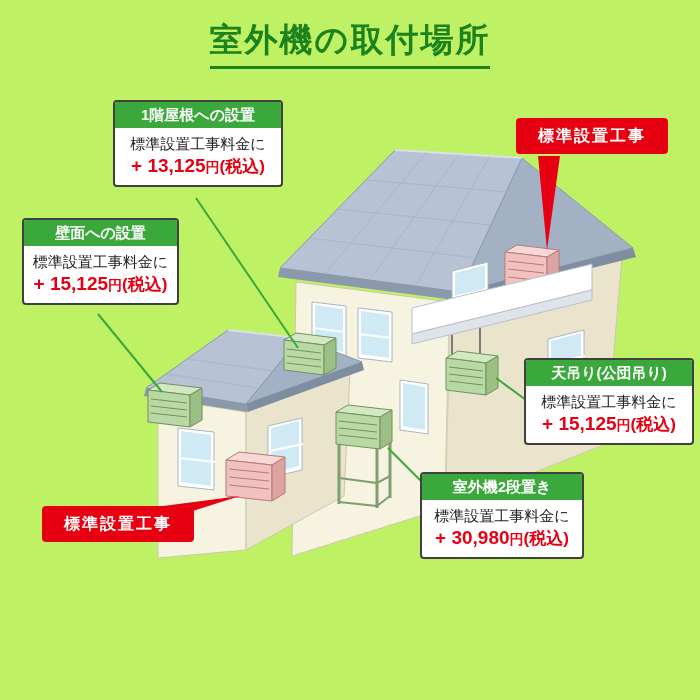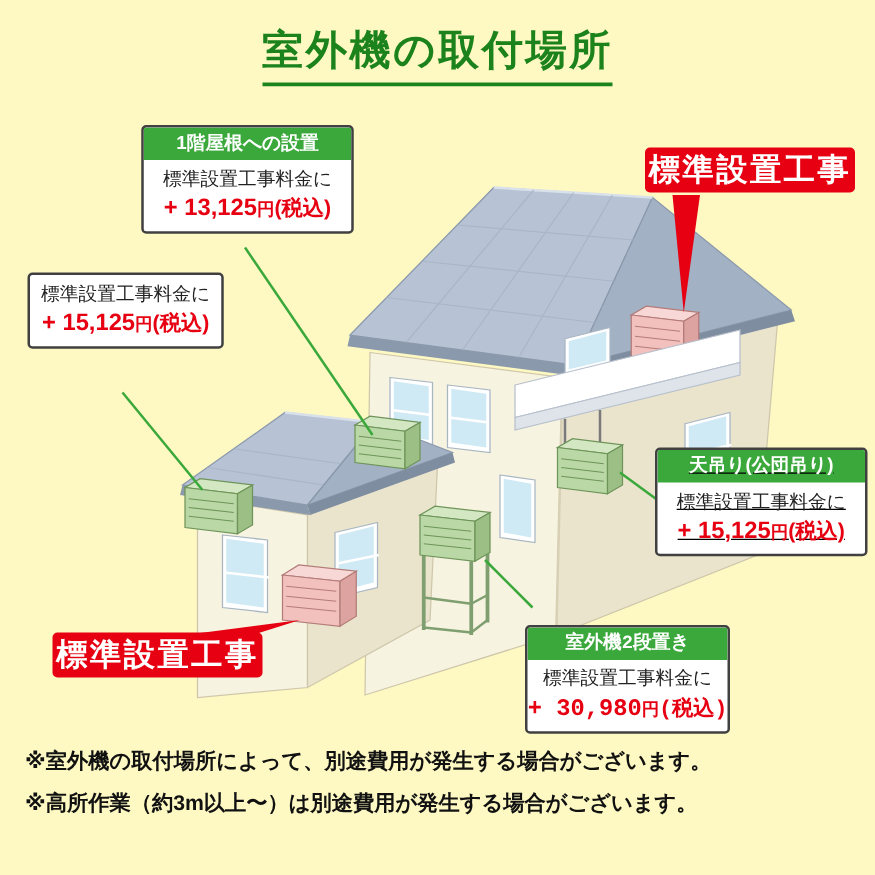--- a/index.html
+++ b/index.html
@@ -1,17 +1,17 @@
 <!DOCTYPE html>
 <html><head>
 <meta charset="utf-8">
 <style>
   html,body{margin:0;padding:0;background:#ffffff;}
   .page{
-    position:relative;width:700px;height:700px;background:#fef9c3;overflow:hidden;
+    position:relative;width:700px;height:700px;background:#bef264;overflow:hidden;
     font-family:"Liberation Sans","DejaVu Sans",sans-serif;
   }
   .title-wrap{position:absolute;top:18px;left:0;width:700px;text-align:center;}
   .title{
     display:inline-block;margin:0;font-size:33px;font-weight:bold;color:#1c821c;
     letter-spacing:2px;border-bottom:3px solid #1c821c;padding-bottom:3px;
   }
   .diagram-svg{position:absolute;left:0;top:88px;width:700px;height:505px;}
   .callout{
     position:absolute;background:#ffffff;border:2px solid #404040;border-radius:4px;
@@ -20,22 +20,22 @@
   .callout-head{
     background:#3aa83a;color:#ffffff;font-weight:bold;font-size:15px;
     padding:4px 2px;line-height:1.2;
   }
   .callout-desc{color:#222222;font-size:15px;margin:7px 2px 1px;line-height:1.2;}
   .callout-price{color:#e60012;font-weight:bold;margin:2px 0 7px;white-space:nowrap;}
   .price-num{font-size:19px;text-align:right;}
   .price-unit{font-size:14px;}
   .price-tax{font-size:17px;}
   .badge{
-    position:absolute;width:168px;height:36px;background:#e60012;color:#ffffff;
-    font-size:25px;font-weight:bold;text-align:center;line-height:36px;
+    position:absolute;width:152px;height:36px;background:#e60012;color:#ffffff;
+    font-size:16px;font-weight:bold;text-align:center;line-height:36px;
     border-radius:4px;letter-spacing:2px;z-index:5;
   }
   .notes{position:absolute;left:20px;top:598px;width:670px;z-index:4;}
   .notes p{margin:0 0 12px 0;font-size:17px;font-weight:bold;color:#111111;line-height:1.3;}
 </style>
 </head>
 <body>
 
 <div class="page">
 
@@ -212,37 +212,34 @@
     </g>
   </svg>
 
   <div class="callout" style="left:113px;top:100px;width:166px;">
     <div class="callout-head">1階屋根への設置</div>
     <div class="callout-desc">標準設置工事料金に</div>
     <div class="callout-price"><span class="price-num">+ 13,125</span><span class="price-unit">円</span><span class="price-tax">(税込)</span></div>
   </div>
 
   <div class="callout" style="left:22px;top:218px;width:153px;">
+    <div class="callout-head">壁面への設置</div>
     <div class="callout-desc">標準設置工事料金に</div>
     <div class="callout-price"><span class="price-num">+ 15,125</span><span class="price-unit">円</span><span class="price-tax">(税込)</span></div>
   </div>
 
-  <div class="callout" style="left:524px;top:358px;width:166px;text-decoration:underline;">
+  <div class="callout" style="left:524px;top:358px;width:166px;">
     <div class="callout-head">天吊り(公団吊り)</div>
     <div class="callout-desc">標準設置工事料金に</div>
     <div class="callout-price"><span class="price-num">+ 15,125</span><span class="price-unit">円</span><span class="price-tax">(税込)</span></div>
   </div>
 
-  <div class="callout" style="left:420px;top:500px;width:160px;font-family:Liberation Mono, monospace;">
+  <div class="callout" style="left:420px;top:472px;width:160px;">
     <div class="callout-head">室外機2段置き</div>
     <div class="callout-desc">標準設置工事料金に</div>
     <div class="callout-price"><span class="price-num">+ 30,980</span><span class="price-unit">円</span><span class="price-tax">(税込)</span></div>
   </div>
 
   <div class="badge" style="left:516px;top:118px;">標準設置工事</div>
   <div class="badge" style="left:42px;top:506px;">標準設置工事</div>
 
-  <div class="notes">
-    <p>※室外機の取付場所によって、別途費用が発生する場合がございます。</p>
-    <p>※高所作業（約3m以上〜）は別途費用が発生する場合がございます。</p>
-  </div>
 
 </div>
 
 </body></html>

